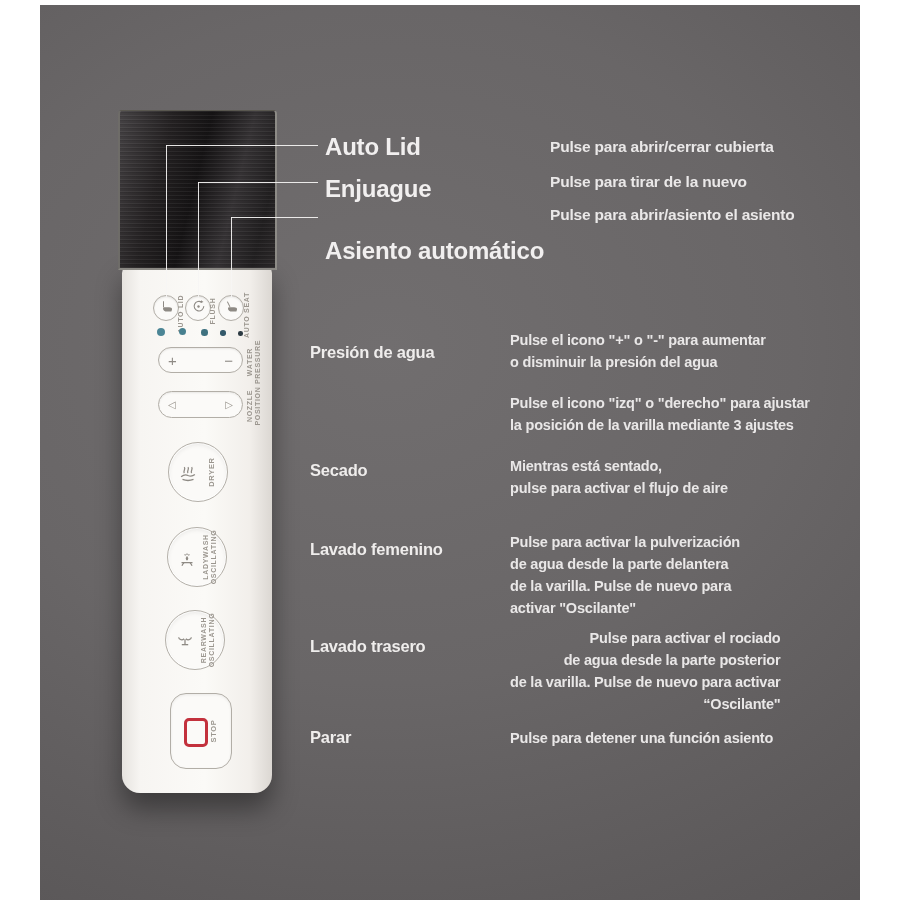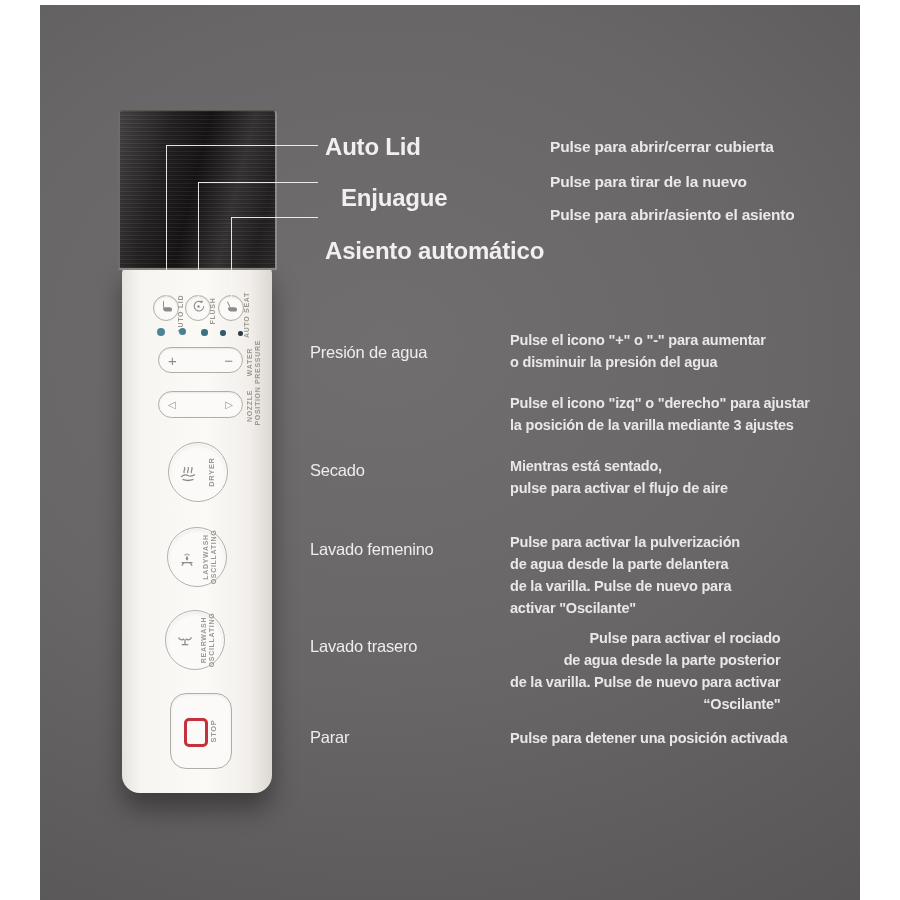--- a/index.html
+++ b/index.html
@@ -55,21 +55,21 @@
     border:1.5px solid #b2aea7; border-radius:16px; background:#fbfaf8;
     box-shadow: inset 0 1px 3px rgba(0,0,0,0.07); }
   .stop-square { position:absolute; left:13px; top:24px; width:24px; height:29px;
     border:3px solid #c3313d; border-radius:5px; background:transparent; }
 
   
   .biglabel { position:absolute; left:285px; color:#f1efef; font-size:24px; font-weight:bold;
     letter-spacing:-0.2px; z-index:6; white-space:nowrap; }
   .topdesc { position:absolute; left:510px; color:#eae8e8; font-size:15.5px; font-weight:bold;
     letter-spacing:-0.2px; z-index:6; white-space:nowrap; }
-  .row-label { position:absolute; left:270px; color:#efedec; font-size:16.5px; font-weight:normal;
+  .row-label { position:absolute; left:270px; color:#efedec; font-size:16.5px; font-weight:bold;
     letter-spacing:-0.2px; z-index:6; white-space:nowrap; }
   .row-desc { position:absolute; left:470px; color:#e9e7e7; font-size:14.5px; font-weight:bold;
     letter-spacing:-0.2px; line-height:22px; z-index:6; white-space:pre-line; }
 </style>
 </head>
 <body>
 
 <div class="scene">
   <div class="photo">
 
@@ -157,21 +157,21 @@
     </div>
     <div class="vlabel" style="left:168px; top:635px;">REARWASH
 OSCILLATING</div>
 
     <div class="stop-btn">
       <div class="stop-square"></div>
     </div>
     <div class="vlabel" style="left:174px; top:726px; font-size:7.5px;">STOP</div>
 
     <div class="biglabel" style="top:128px;">Auto Lid</div>
-    <div class="biglabel" style="top:179px;margin-left:16px;">Enjuague</div>
+    <div class="biglabel" style="top:170px;">Enjuague</div>
     <div class="biglabel" style="top:196px;margin-top:36px;">Asiento automático</div>
     <div class="topdesc" style="top:133px;">Pulse para abrir/cerrar cubierta</div>
     <div class="topdesc" style="top:168px;">Pulse para tirar de la nuevo</div>
     <div class="topdesc" style="top:201px;">Pulse para abrir/asiento el asiento</div>
 
     <div class="row-label" style="top:338px;">Presión de agua</div>
     <div class="row-desc" style="top:324px;">Pulse el icono "+" o "-" para aumentar
 o disminuir la presión del agua</div>
 
     <div class="row-desc" style="top:387px;">Pulse el icono "izq" o "derecho" para ajustar
@@ -187,16 +187,16 @@
 de la varilla. Pulse de nuevo para
 activar "Oscilante"</div>
 
     <div class="row-label" style="top:632px;">Lavado trasero</div>
     <div class="row-desc" style="top:622px;text-align:right;">Pulse para activar el rociado
 de agua desde la parte posterior
 de la varilla. Pulse de nuevo para activar
 “Oscilante"</div>
 
     <div class="row-label" style="top:723px;">Parar</div>
-    <div class="row-desc" style="top:722px;">Pulse para detener una posición activada</div>
+    <div class="row-desc" style="top:722px;">Pulse para detener una función asiento</div>
 
   </div>
 </div>
 
 </body></html>

